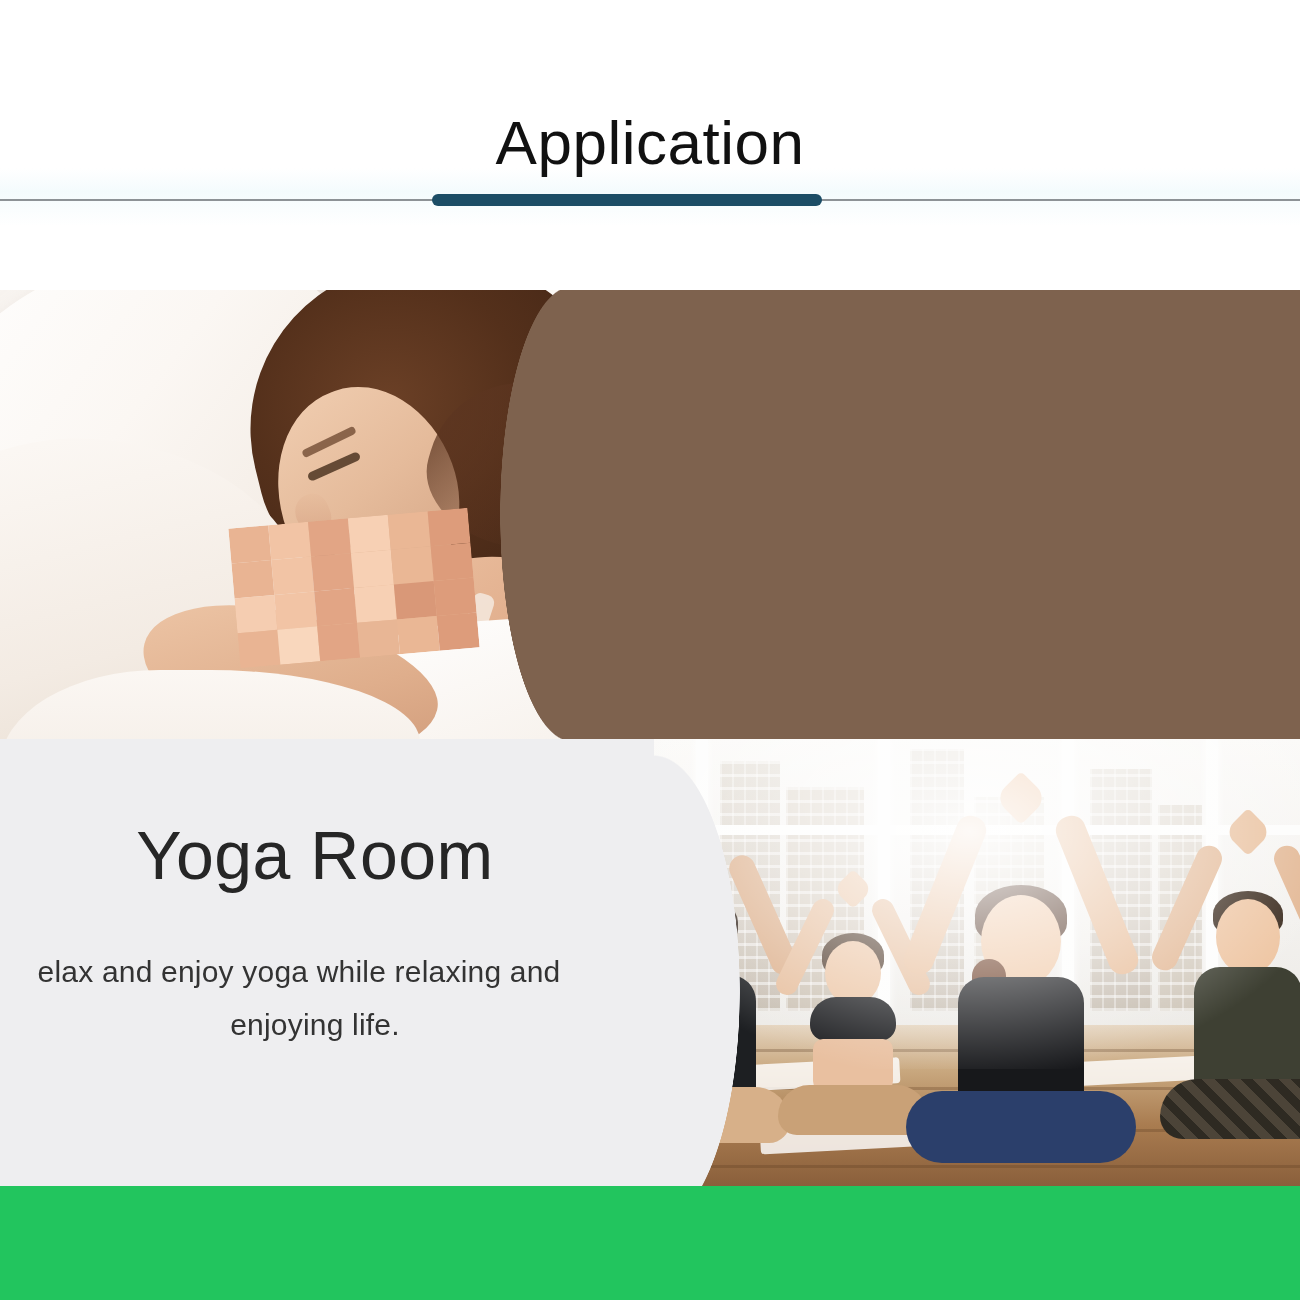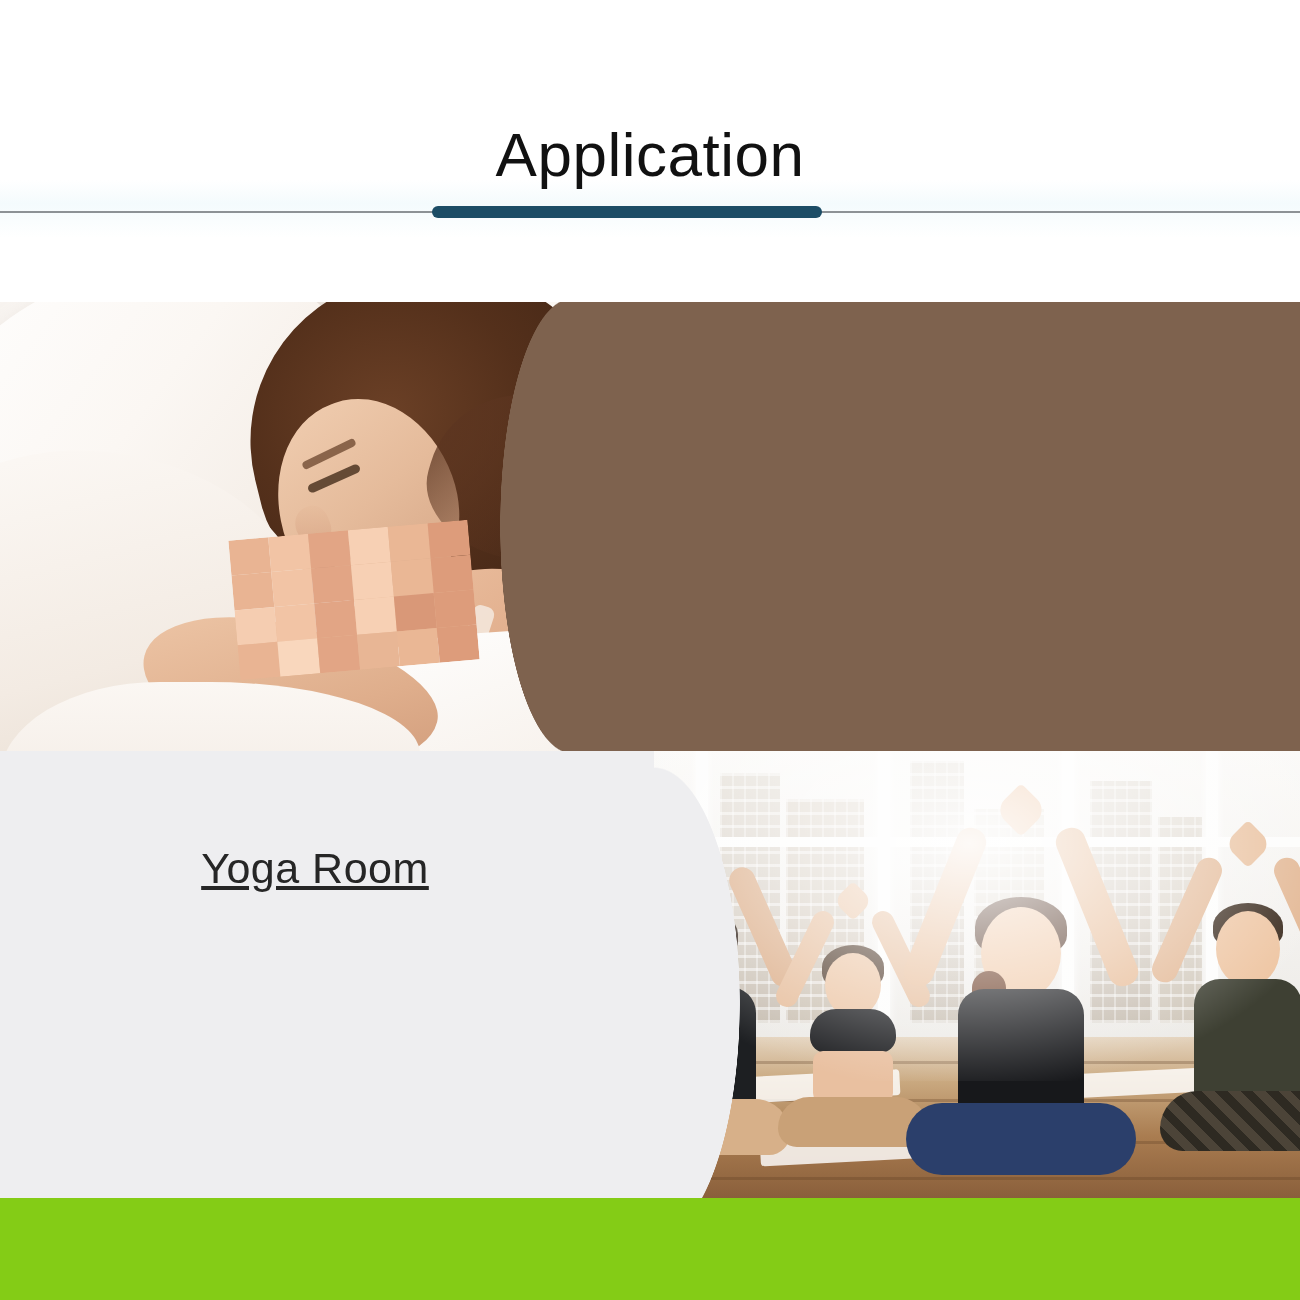--- a/index.html
+++ b/index.html
@@ -12,22 +12,21 @@
     height: 1300px;
     font-family: "Liberation Sans", sans-serif;
     overflow: hidden;
     position: relative;
   }
 
   
   .page {
     position: absolute;
     inset: 0;
-    background: #84cc16;
-    margin-top: 12px;
+    background: #22c55e;
   }
 
   
   .header {
     position: absolute;
     left: 0;
     top: 0;
     width: 1300px;
     height: 290px;
     background: linear-gradient(180deg, #ffffff 0%, #ffffff 58%, #f4fbfd 66%, #ffffff 78%, #ffffff 100%);
@@ -476,28 +475,27 @@
     left: 0;
     top: 0;
     width: 630px;
     height: 447px;
     text-align: center;
     pointer-events: none;
   }
   .yoga-title {
     position: absolute;
     left: 0;
-    top: 96px;
+    top: 82px;
     width: 630px;
-    font-size: 43px;
+    font-size: 68px;
     font-weight: 400;
     color: #262626;
     letter-spacing: 0.5px;
     line-height: 1;
-    text-decoration: underline;
   }
   .yoga-body {
     position: absolute;
     left: 0;
     top: 206px;
     width: 630px;
     font-size: 30px;
     font-weight: 400;
     color: #333333;
     line-height: 1.78;
@@ -653,16 +651,20 @@
         <div class="legs" style="top:254px;width:176px;height:60px;background:repeating-linear-gradient(45deg,#4c4438 0 9px,#2e2a22 9px 18px);"></div>
       </div>
 
       <div class="yw-glare"></div>
     </div>
 
     <div class="yoga-panel"></div>
 
     <div class="yoga-copy">
       <div class="yoga-title">Yoga Room</div>
+      <div class="yoga-body">
+        <span class="clipped">elax and enjoy yoga while relaxing and</span>
+        <span>enjoying life.</span>
+      </div>
     </div>
   </div>
 
 </div>
 
 </body></html>

